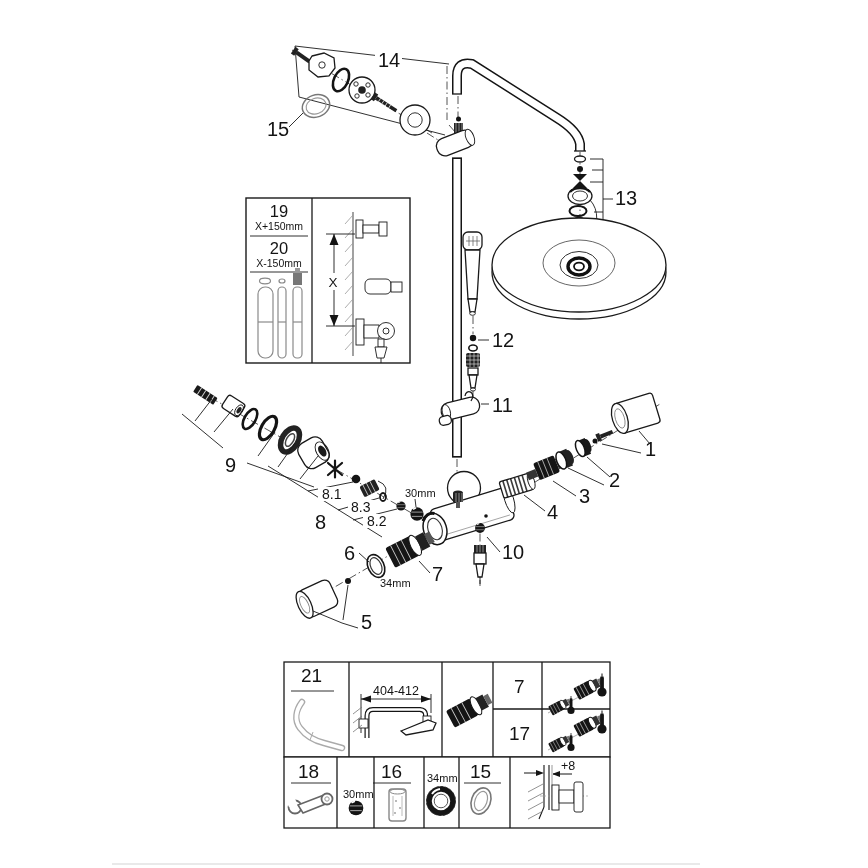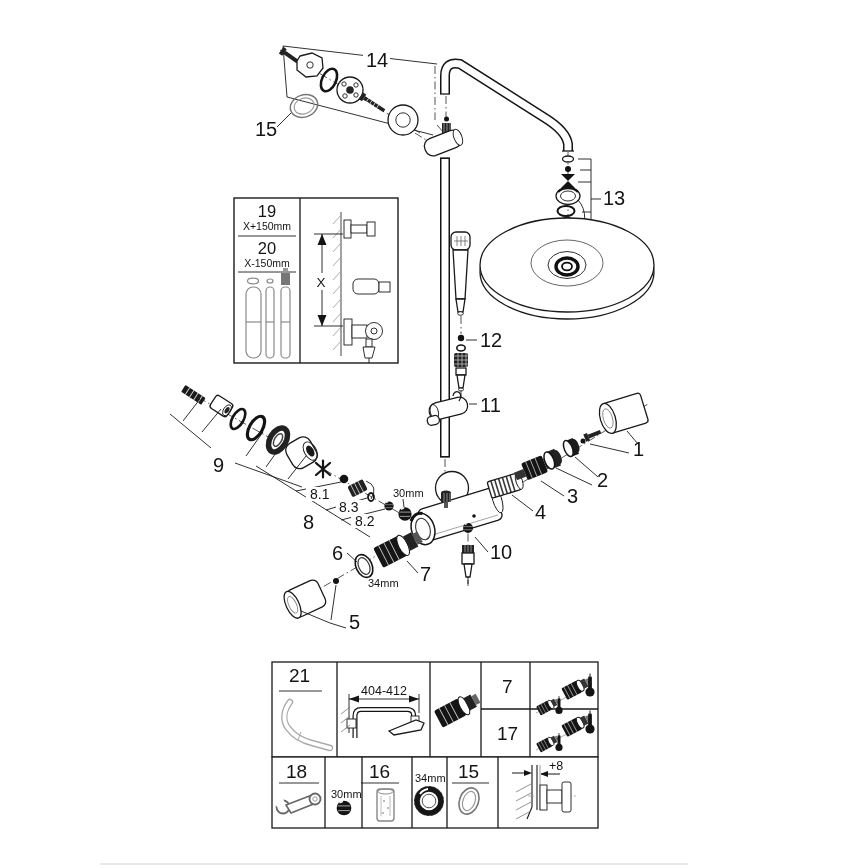--- a/index.html
+++ b/index.html
@@ -1,17 +1,17 @@
 <!DOCTYPE html>
 <html><head>
 <meta charset="utf-8">
 <style>
   html,body{margin:0;padding:0;background:#fff;}
   #stage{position:relative;width:688px;height:868px;background:#ffffff;overflow:hidden;
-         font-family:"Liberation Sans",sans-serif;}
+         font-family:"Liberation Sans",sans-serif;margin-left:12px;}
   svg text{fill:#141414;font-family:"Liberation Sans",sans-serif;}
   .num{font-size:20px;}
   .numS{font-size:14px;}
   .dim{font-size:11px;}
   .dim2{font-size:12.5px;}
   .insN{font-size:16.5px;}
   .insD{font-size:10.5px;}
   .tblN{font-size:19px;}
   .ln{stroke:#1a1a1a;fill:none;stroke-width:1.3;}
   .lnt{stroke:#1a1a1a;fill:none;stroke-width:0.9;}

